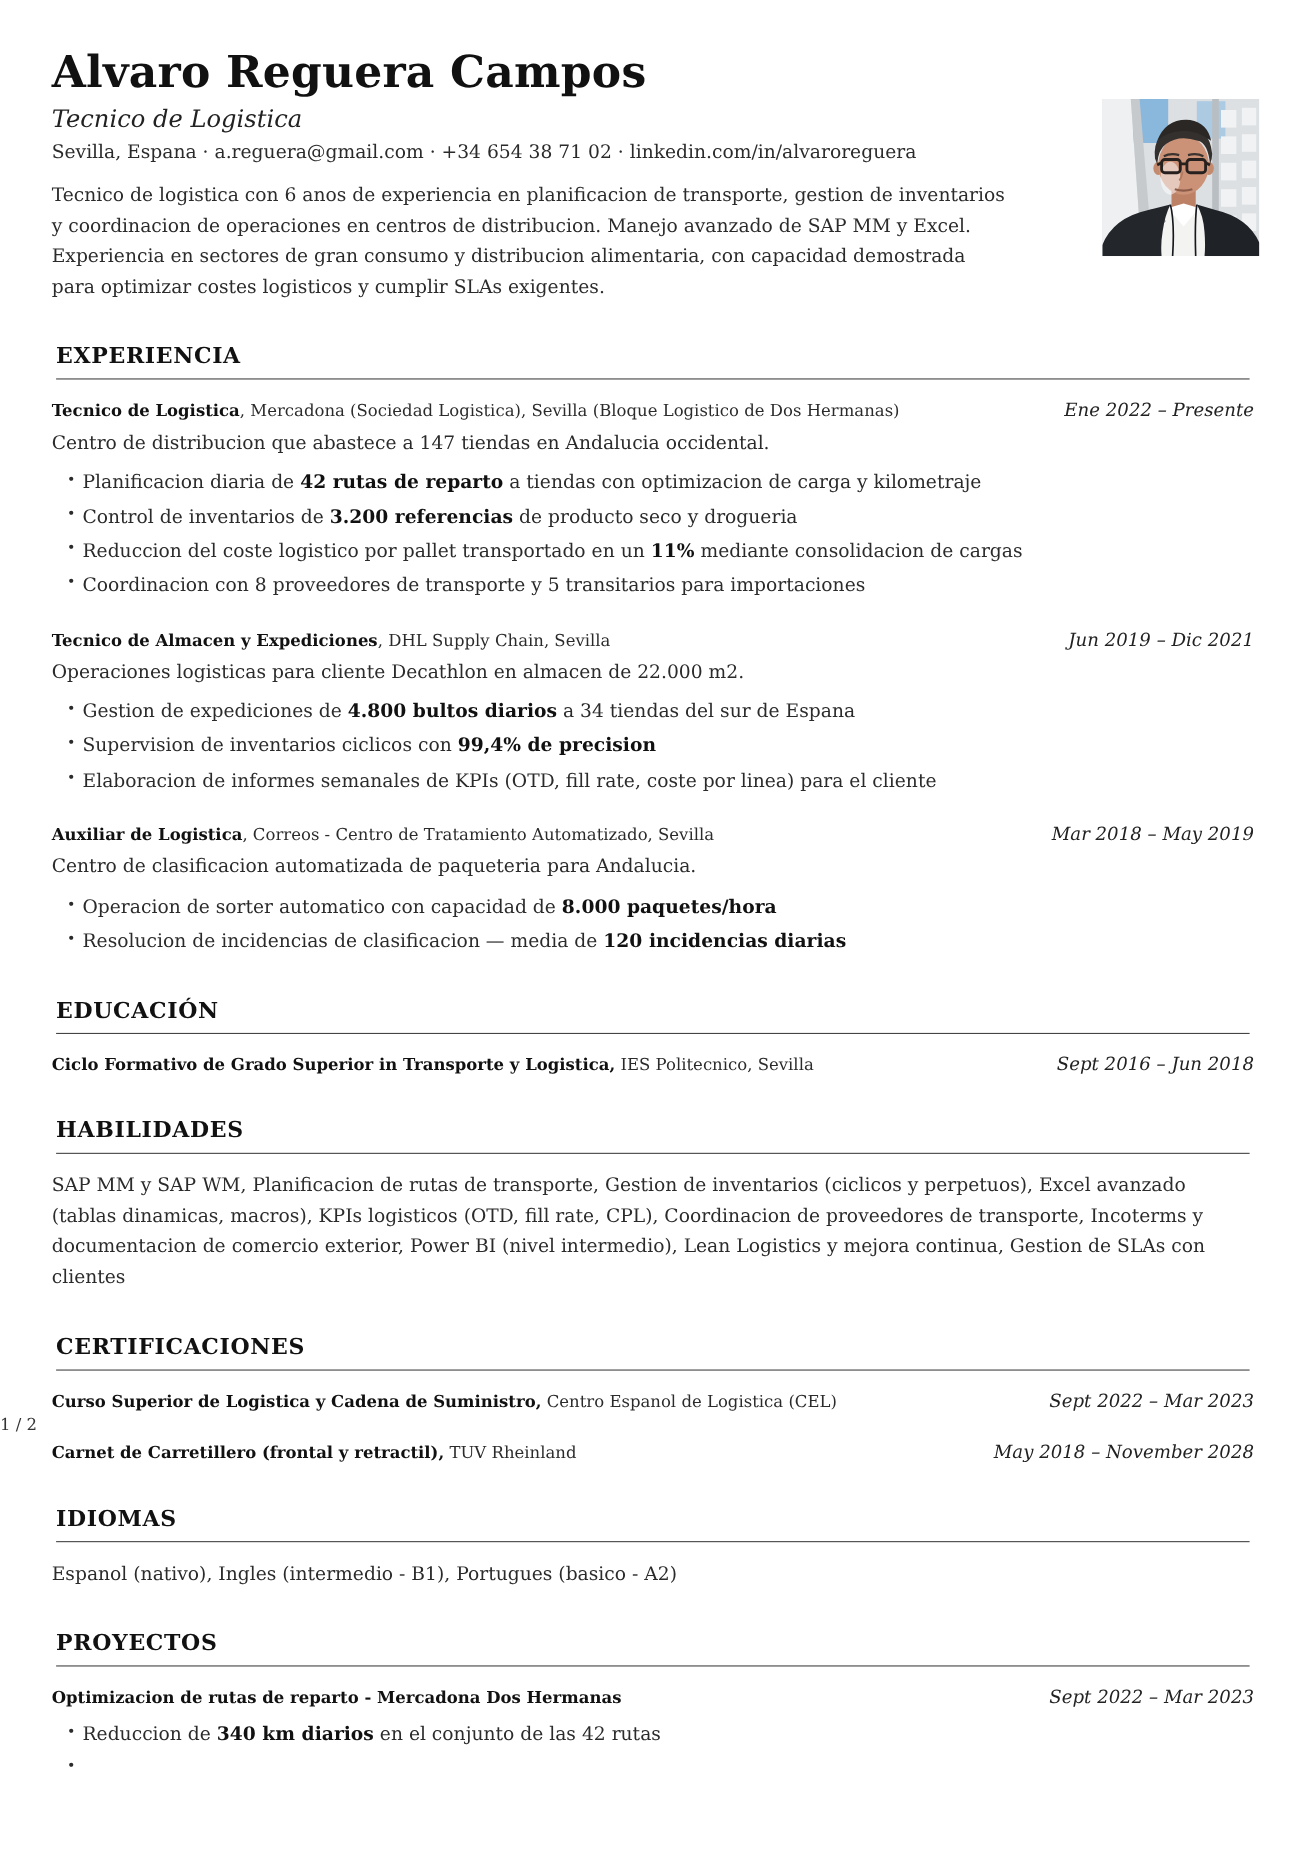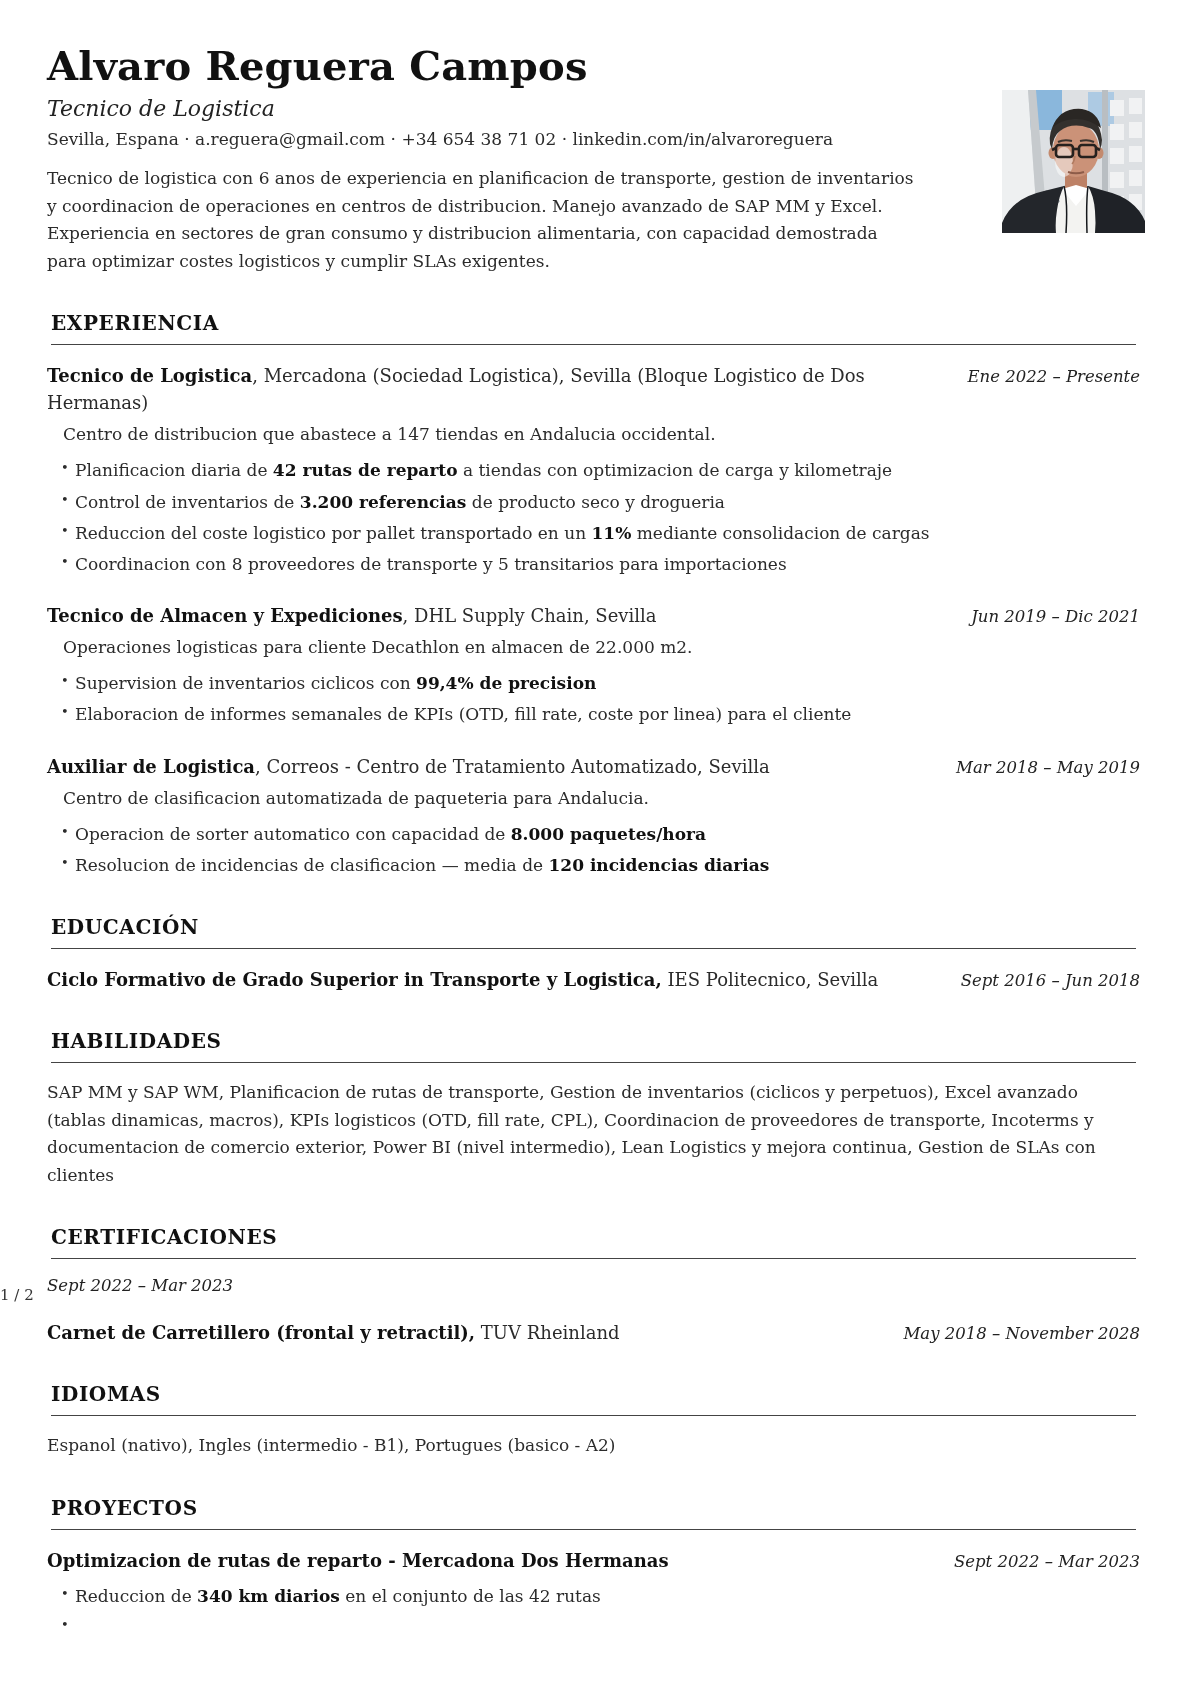--- a/index.html
+++ b/index.html
@@ -32,27 +32,27 @@
   .sec-heading {
     margin:4px; font-size:20px; font-weight:700; color:#111;
     letter-spacing:0.6px; padding-bottom:9px;
     border-bottom:1.5px solid #444444;
   }
   .entry { margin-top:17px; }
   .entry + .entry { margin-top:24px; }
   .entry-head {
     display:flex; justify-content:space-between; align-items:baseline; gap:24px;
   }
-  .entry-title { font-size:18px; line-height:1.5; color:#2b2b2b; }
+  .entry-title { font-size:15px; line-height:1.5; color:#2b2b2b; }
   .entry-title b, .bullets b, .plain b { font-weight:700; color:#111; }
   .entry-date {
     flex-shrink:0; font-style:italic; font-size:16.5px; color:#222;
     white-space:nowrap;
   }
-  .entry-sub { margin-top:5px; line-height:1.6;margin-left:16px; }
+  .entry-sub { margin-top:5px; line-height:1.6; }
   ul.bullets { margin:9px 0 0; padding:0 0 0 28px; list-style:none; }
   ul.bullets li { position:relative; line-height:1.6; margin-top:4px; }
   ul.bullets li::before {
     content:"•"; position:absolute; left:-14px; top:1px;
     font-size:13px; color:#2b2b2b;
   }
   .plain { margin:16px 0 0; line-height:1.62; }
   .footer {
     position:absolute; left:0; right:0; bottom:18px;
     text-align:left; font-size:15px; color:#333;
@@ -143,20 +143,21 @@
       </ul>
     </div>
 
     <div class="entry">
       <div class="entry-head">
         <div class="entry-title"><b>Tecnico de Almacen y Expediciones</b><span>, DHL Supply Chain, Sevilla</span></div>
         <div class="entry-date">Jun 2019 – Dic 2021</div>
       </div>
       <div class="entry-sub">Operaciones logisticas para cliente Decathlon en almacen de 22.000 m2.</div>
       <ul class="bullets">
+        <li><span>Gestion de expediciones de </span><b>4.800 bultos diarios</b><span> a 34 tiendas del sur de Espana</span></li>
         <li><span>Supervision de inventarios ciclicos con </span><b>99,4% de precision</b><span></span></li>
         <li><span>Elaboracion de informes semanales de KPIs (OTD, fill rate, coste por linea) para el cliente</span><b></b><span></span></li>
       </ul>
     </div>
 
     <div class="entry">
       <div class="entry-head">
         <div class="entry-title"><b>Auxiliar de Logistica</b><span>, Correos - Centro de Tratamiento Automatizado, Sevilla</span></div>
         <div class="entry-date">Mar 2018 – May 2019</div>
       </div>
@@ -180,20 +181,21 @@
 
   <section class="section">
     <h2 class="sec-heading">HABILIDADES</h2>
     <p class="plain">SAP MM y SAP WM, Planificacion de rutas de transporte, Gestion de inventarios (ciclicos y perpetuos), Excel avanzado (tablas dinamicas, macros), KPIs logisticos (OTD, fill rate, CPL), Coordinacion de proveedores de transporte, Incoterms y documentacion de comercio exterior, Power BI (nivel intermedio), Lean Logistics y mejora continua, Gestion de SLAs con clientes</p>
   </section>
 
   <section class="section">
     <h2 class="sec-heading">CERTIFICACIONES</h2>
     <div class="entry">
       <div class="entry-head">
+        <div class="entry-title"><b>Curso Superior de Logistica y Cadena de Suministro,</b><span> Centro Espanol de Logistica (CEL)</span></div>
         <div class="entry-date">Sept 2022 – Mar 2023</div>
       </div>
     </div>
     <div class="entry">
       <div class="entry-head">
         <div class="entry-title"><b>Carnet de Carretillero (frontal y retractil),</b><span> TUV Rheinland</span></div>
         <div class="entry-date">May 2018 – November 2028</div>
       </div>
     </div>
   </section>

